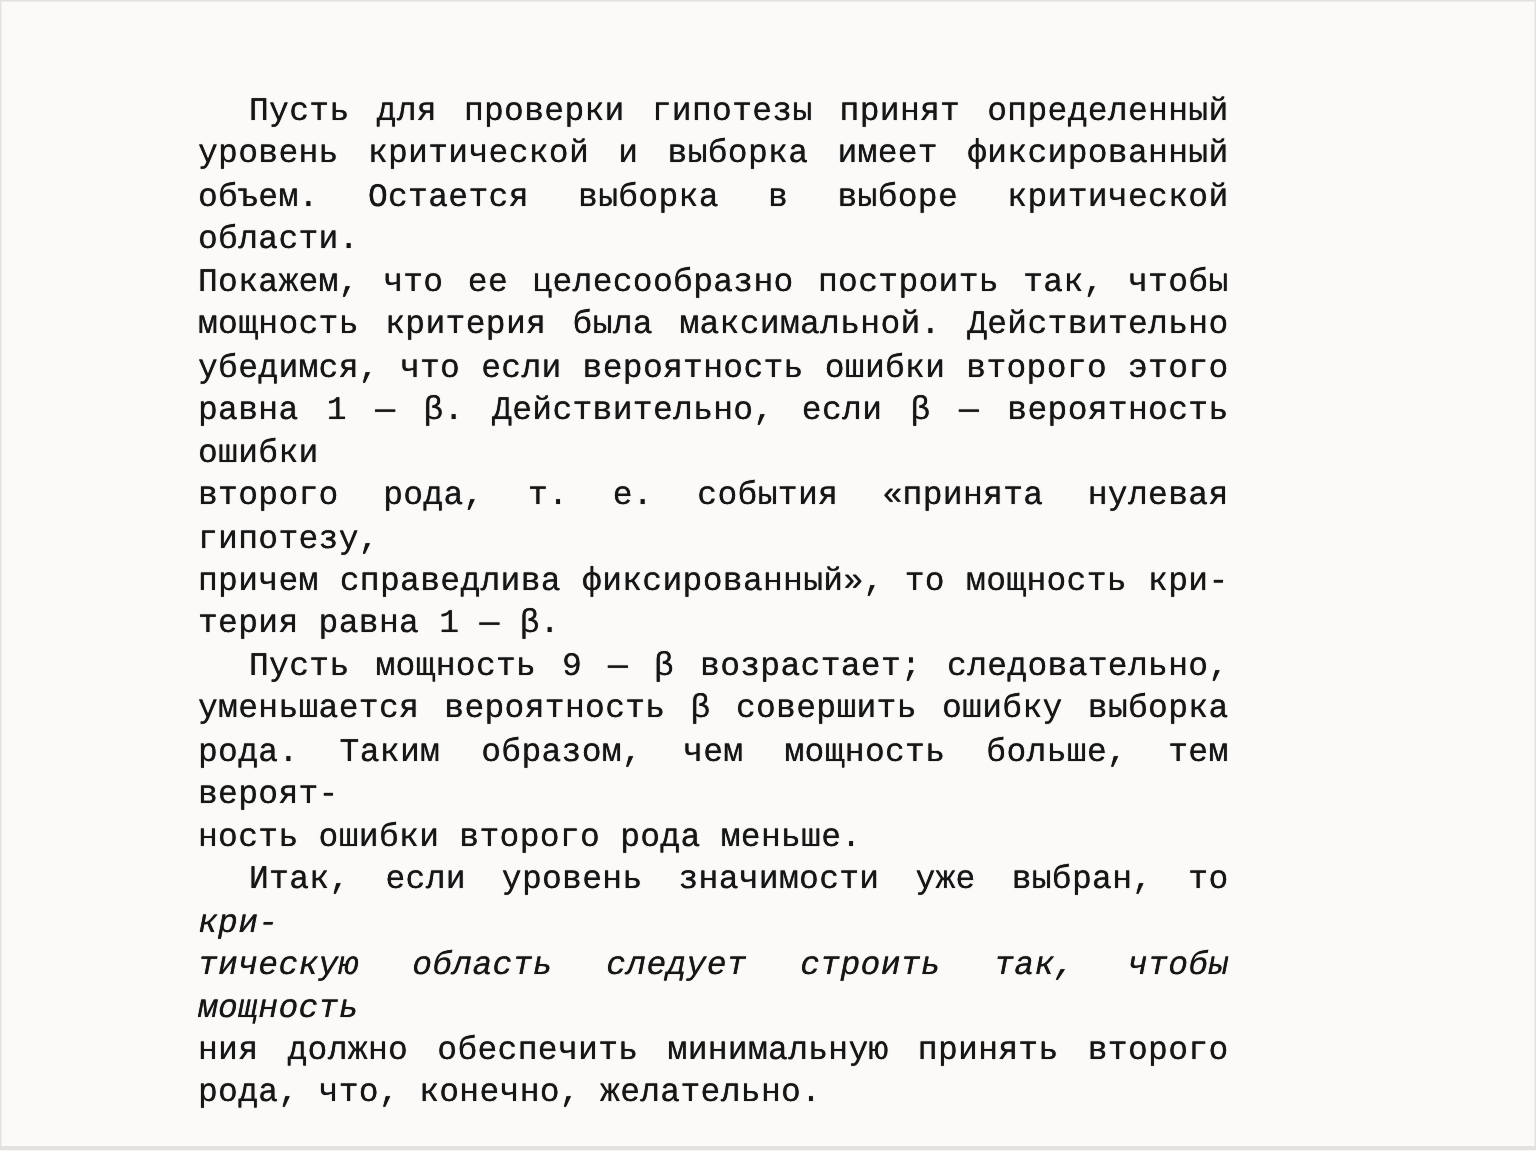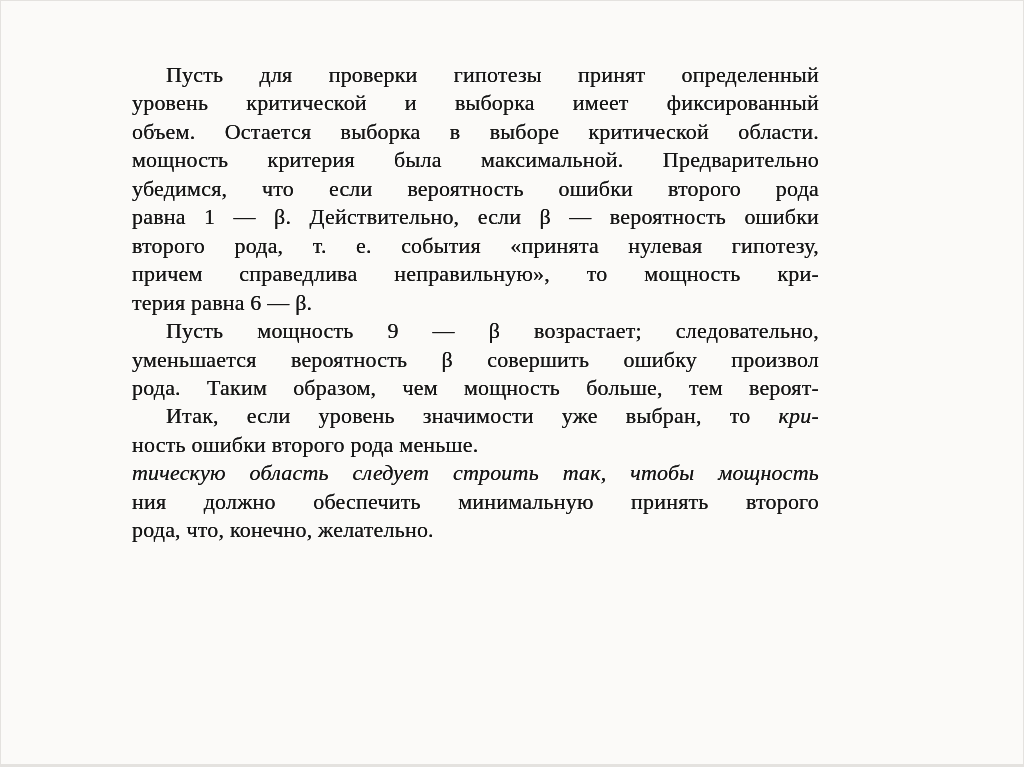--- a/index.html
+++ b/index.html
@@ -26,47 +26,49 @@
     font-size: 22px;
     line-height: 28.45px;
     color: #161616;
     letter-spacing: 0.2px;
     
     text-shadow: 0 0 0.5px currentColor;
   }
   .line {
     text-align: justify;
     white-space: normal;
+    font-family: Liberation Mono, monospace;
   }
   .line.j {
     text-align-last: justify;
   }
   .line.ind {
     text-indent: 34px;
   }
   .line .it {
     font-style: italic;
   }
 </style>
 </head>
 <body>
 
 <div class="slide" style="background: rgb(251, 250, 248); border-color: rgb(228, 226, 223);">
   <div class="textblock" id="textblock" style="color: rgb(22, 22, 22);">
       <div class="line j ind"><span>Пусть для проверки гипотезы принят определенный</span></div>
       <div class="line j"><span>уровень критической и выборка имеет фиксированный</span></div>
       <div class="line j"><span>объем. Остается выборка в выборе критической области.</span></div>
-      <div class="line j"><span>мощность критерия была максимальной. Предварительно</span></div>
-      <div class="line j"><span>убедимся, что если вероятность ошибки второго рода</span></div>
+      <div class="line j"><span>Покажем, что ее целесообразно построить так, чтобы</span></div>
+      <div class="line j"><span>мощность критерия была максимальной. Действительно</span></div>
+      <div class="line j"><span>убедимся, что если вероятность ошибки второго этого</span></div>
       <div class="line j"><span>равна 1 — β. Действительно, если β — вероятность ошибки</span></div>
       <div class="line j"><span>второго рода, т. е. события «принята нулевая гипотезу,</span></div>
-      <div class="line j"><span>причем справедлива неправильную», то мощность кри-</span></div>
-      <div class="line"><span>терия равна 6 — β.</span></div>
+      <div class="line j"><span>причем справедлива фиксированный», то мощность кри-</span></div>
+      <div class="line"><span>терия равна 1 — β.</span></div>
       <div class="line j ind"><span>Пусть мощность 9 — β возрастает; следовательно,</span></div>
-      <div class="line j"><span>уменьшается вероятность β совершить ошибку произвол</span></div>
+      <div class="line j"><span>уменьшается вероятность β совершить ошибку выборка</span></div>
       <div class="line j"><span>рода. Таким образом, чем мощность больше, тем вероят-</span></div>
+      <div class="line"><span>ность ошибки второго рода меньше.</span></div>
       <div class="line j ind"><span>Итак, если уровень значимости уже выбран, то </span><span class="it">кри-</span></div>
-      <div class="line"><span>ность ошибки второго рода меньше.</span></div>
       <div class="line j"><span class="it">тическую область следует строить так, чтобы мощность</span></div>
       <div class="line j"><span>ния должно обеспечить минимальную принять второго</span></div>
       <div class="line"><span>рода, что, конечно, желательно.</span></div>
     </div>
 </div>
 
 </body></html>

